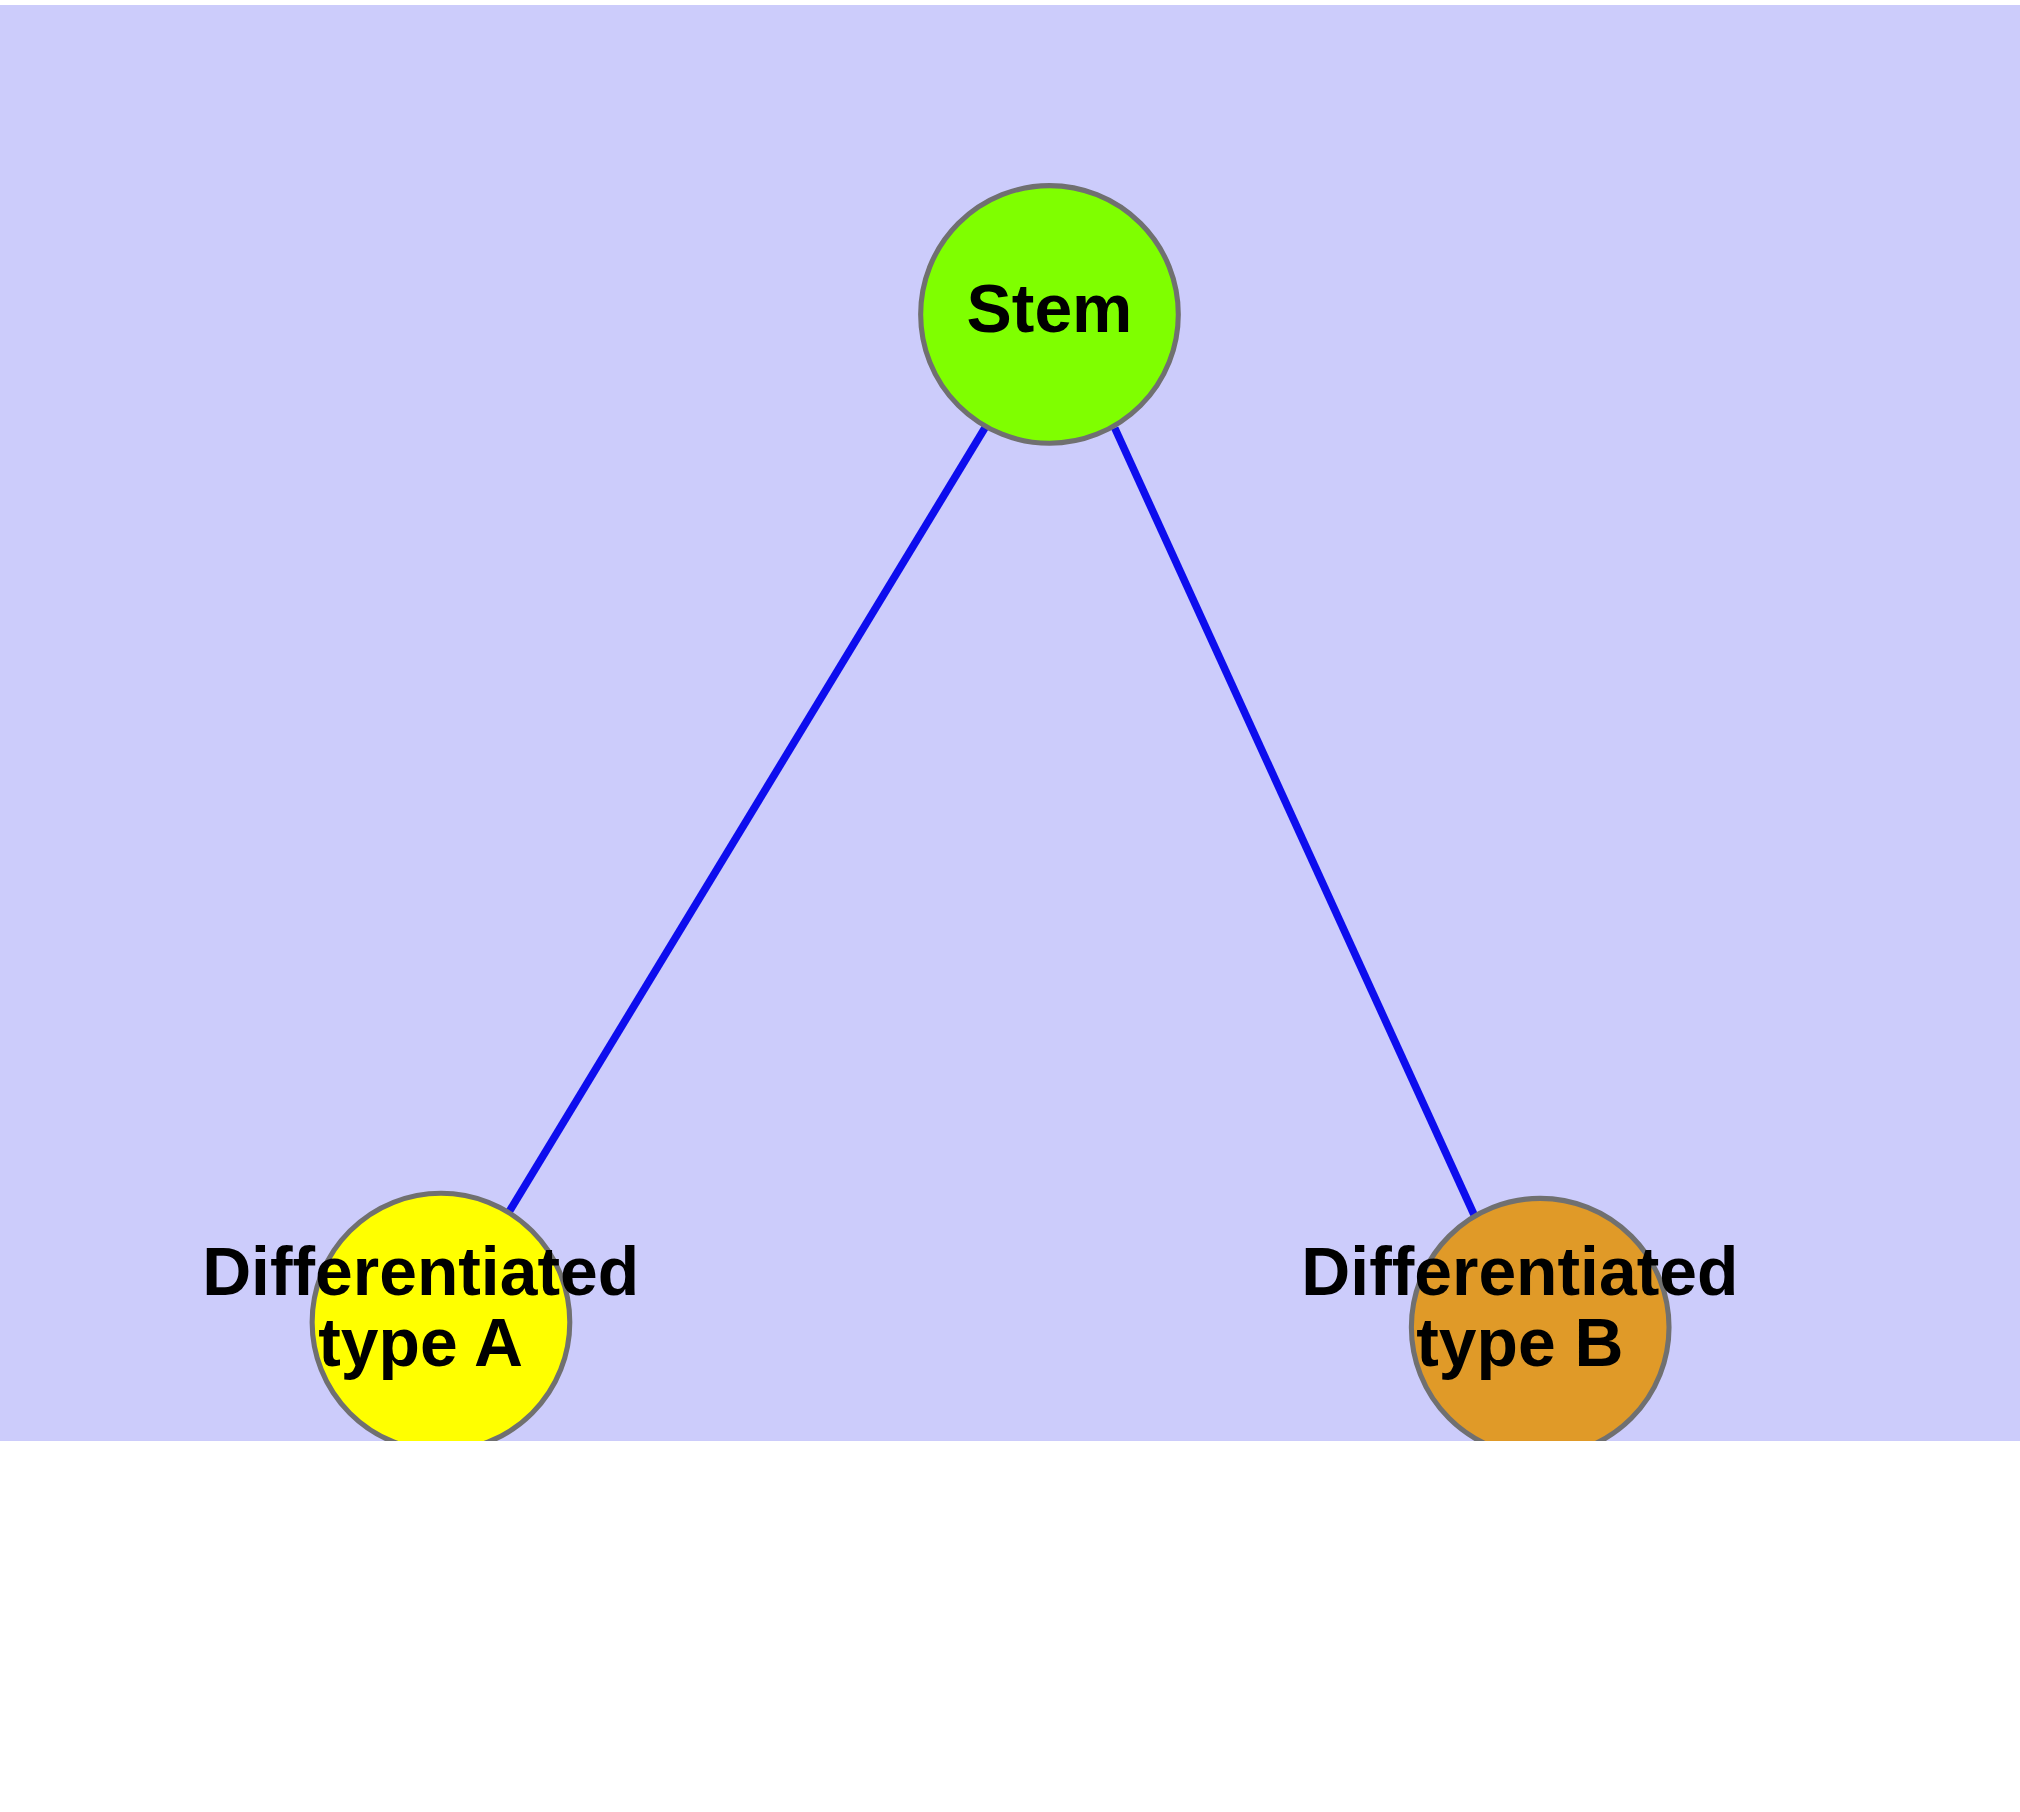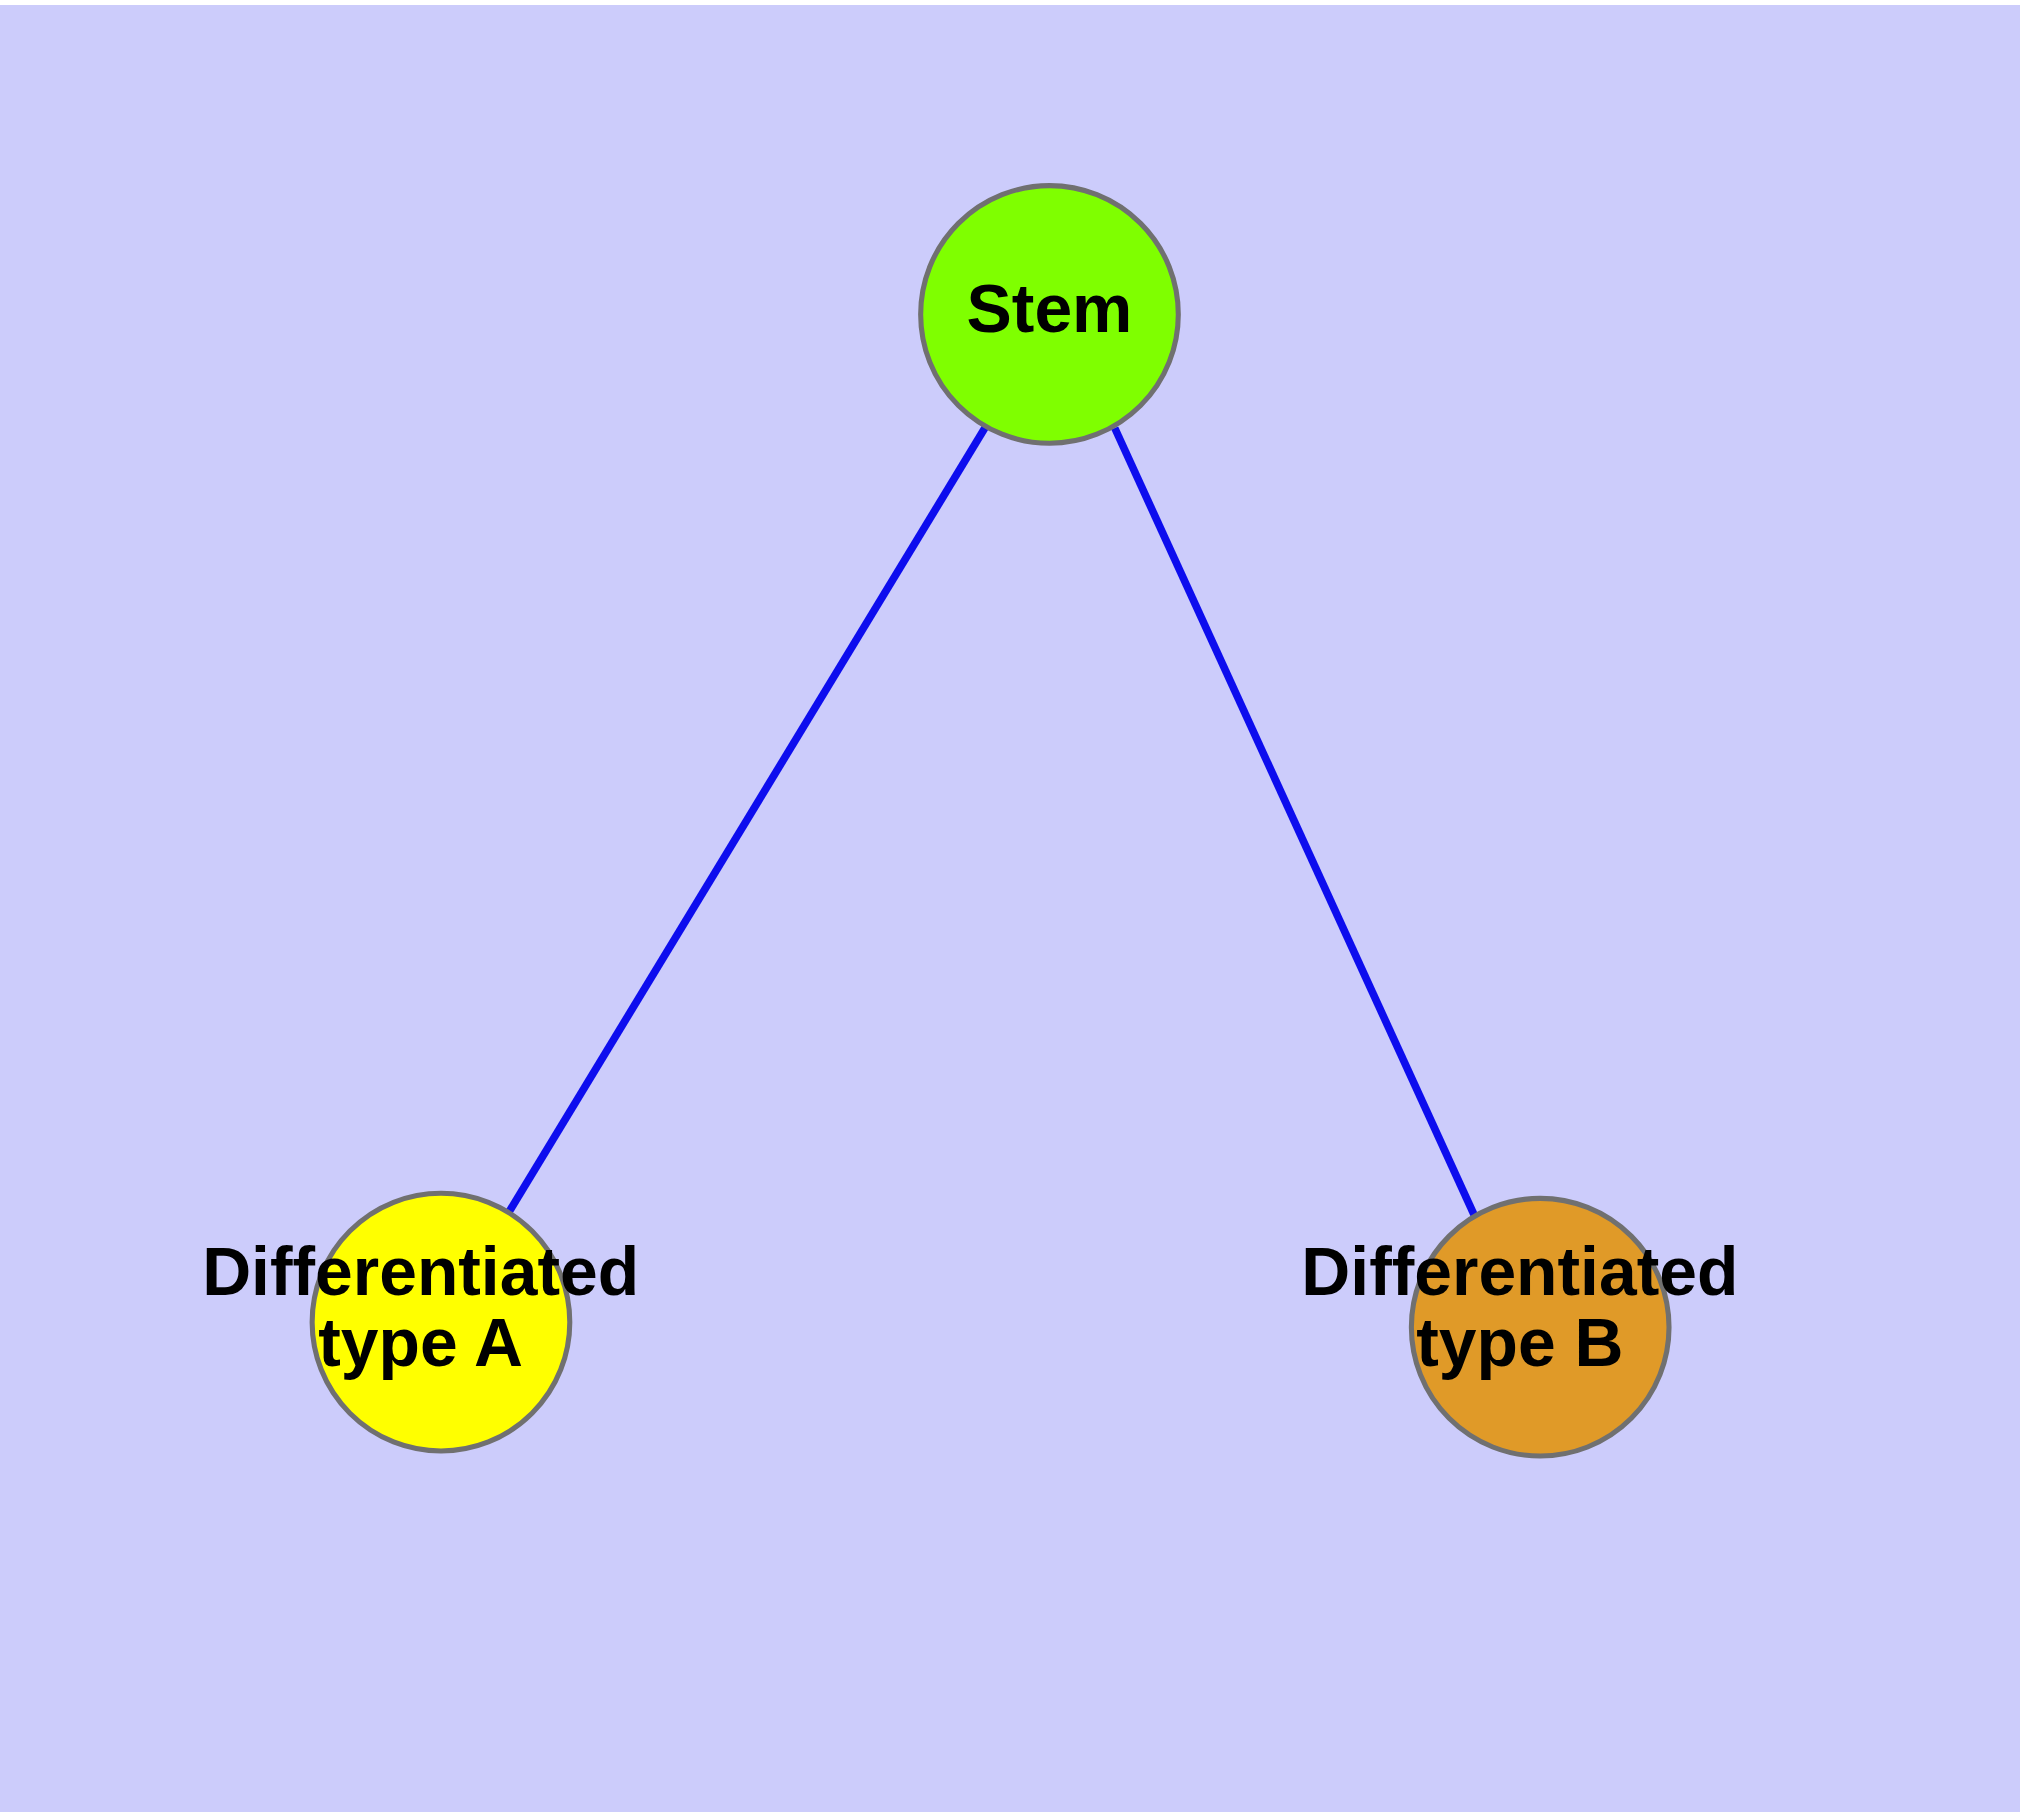--- a/index.html
+++ b/index.html
@@ -51,21 +51,21 @@
     font-family: "Liberation Sans", "DejaVu Sans", sans-serif;
     font-weight: bold;
     fill: #000000;
     font-size: 80px;
     text-anchor: middle;
   }
 </style>
 </head>
 <body>
 
-<div id="canvas" style="width: 2021px; height: 1812px;">
+<div id="canvas" style="width: 2021px; height: 1441px;">
 
   <div id="bg-rect" style="background: rgb(204, 204, 251);"></div>
 
   <svg id="graph-svg" viewBox="0 0 2384 2138" xmlns="http://www.w3.org/2000/svg">
 
     <g>
       <line class="edge-line" x1="1163" y1="503" x2="599" y2="1432" stroke="#0d0dee" stroke-width="9"></line>
       <line class="edge-line" x1="1315" y1="505" x2="1742" y2="1440" stroke="#0d0dee" stroke-width="9"></line>
     </g>
 

